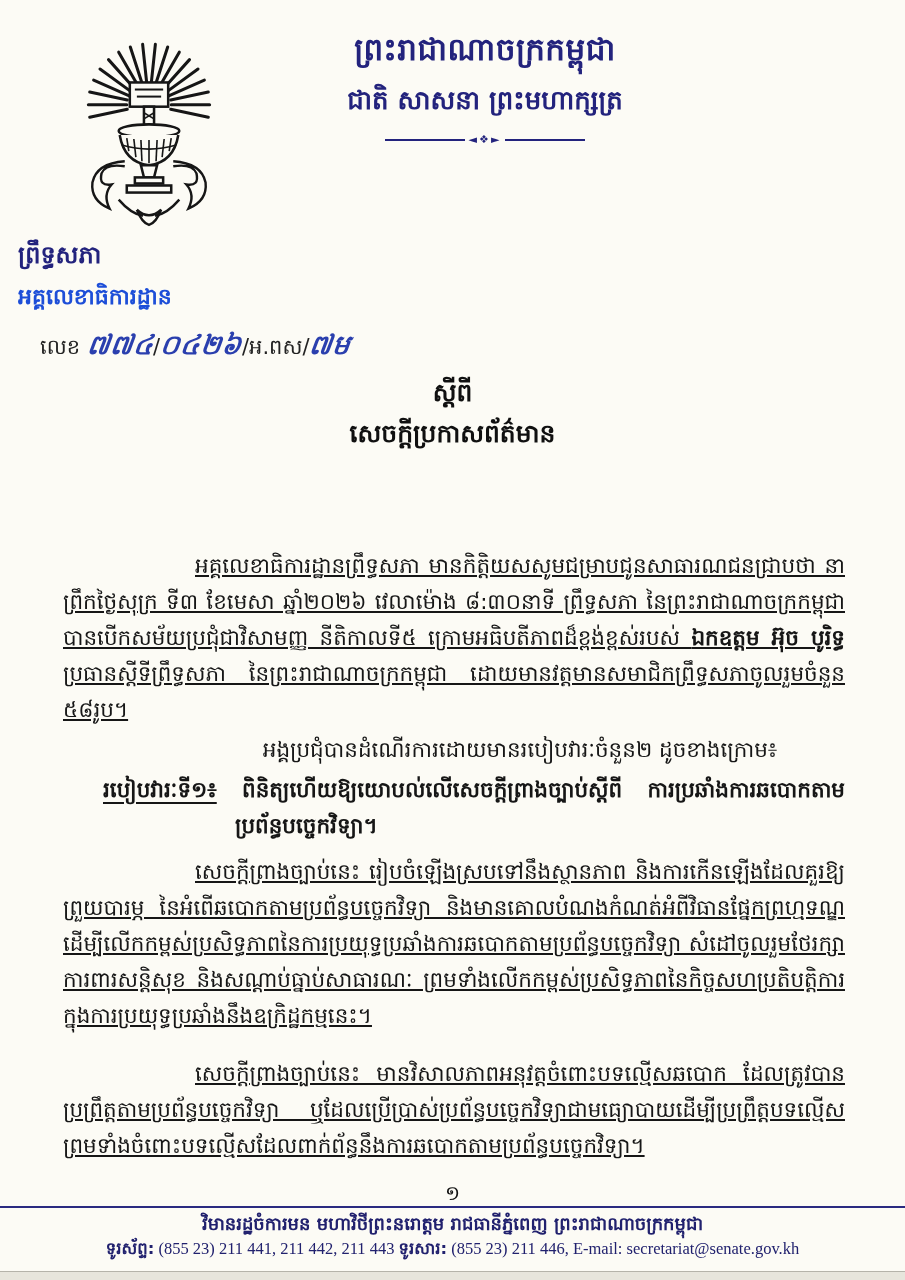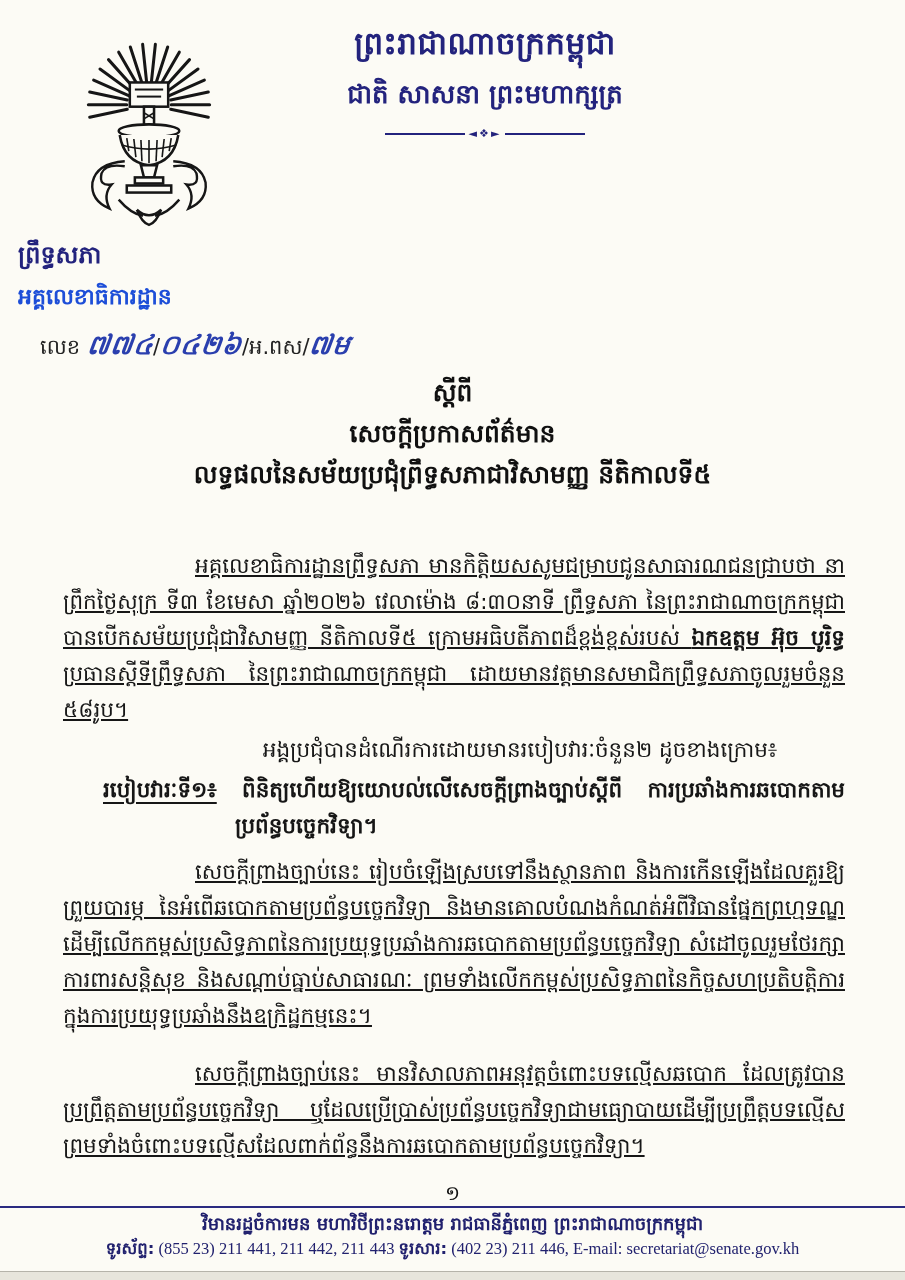--- a/index.html
+++ b/index.html
@@ -4,21 +4,21 @@
 <style>
   * { margin:0; padding:0; box-sizing:border-box; }
   html,body { background:#e9e7df; }
   body { font-family:"DejaVu Sans", sans-serif; }
   .page {
     position:relative; width:905px; height:1280px; margin:0 auto;
     background:#fcfbf5; overflow:hidden; color:#191919;
   }
 
   
-  .motto { position:absolute; left:160px; top:24px; width:650px; text-align:center; color:#23237d; }
+  .motto { position:absolute; left:160px; top:30px; width:650px; text-align:center; color:#23237d; }
   .motto-l1 { font-size:31px; font-weight:bold; letter-spacing:0.5px; }
   .motto-l2 { font-size:26px; font-weight:bold; margin-top:9px; }
   .divider { margin-top:7px; white-space:nowrap; }
   .dv-rule { display:inline-block; width:80px; height:2px; background:#23237d; vertical-align:middle; }
   .dv-orn  { display:inline-block; color:#23237d; font-size:11px; letter-spacing:2px; margin:0 4px; vertical-align:middle; }
 
   .emblem-block { position:absolute; left:18px; top:38px; width:262px; text-align:left; }
   .emblem-block svg { display:block; margin:0 auto; }
   .org1 { font-size:24px; font-weight:bold; color:#23237d; margin-top:4px; }
   .org2 { font-size:22px; font-weight:bold; color:#1d4ed8; margin-top:8px; }
@@ -128,32 +128,31 @@
   </div>
 
   <div class="refline">
     <span class="ref-print">លេខ</span>
     <span class="hand">៧៧៤</span><span class="ref-print">/</span><span class="hand">០៤២៦</span><span class="ref-print">/អ.ពស/</span><span class="hand">៧ម</span>
   </div>
 
   <div class="title">
     <div>ស្តីពី</div>
     <div>សេចក្តីប្រកាសព័ត៌មាន</div>
-    <div>លទ្ធផលនៃសម័យប្រជុំព្រឹទ្ធសភាជាវិសាមញ្ញ នីតិកាលទី៥</div>
   </div>
 
   <div class="body-text">
     <div class="para"><span>អគ្គលេខាធិការដ្ឋានព្រឹទ្ធសភា មានកិត្តិយសសូមជម្រាបជូនសាធារណជនជ្រាបថា នាព្រឹកថ្ងៃសុក្រ ទី៣ ខែមេសា ឆ្នាំ២០២៦ វេលាម៉ោង ៨:៣០នាទី ព្រឹទ្ធសភា នៃព្រះរាជាណាចក្រកម្ពុជា បានបើកសម័យប្រជុំជាវិសាមញ្ញ នីតិកាលទី៥ ក្រោមអធិបតីភាពដ៏ខ្ពង់ខ្ពស់របស់ </span><span class="bold-name">ឯកឧត្តម អ៊ុច បូរិទ្ធ</span><span> ប្រធានស្តីទីព្រឹទ្ធសភា នៃព្រះរាជាណាចក្រកម្ពុជា ដោយមានវត្តមានសមាជិកព្រឹទ្ធសភាចូលរួមចំនួន ៥៨រូប។</span></div>
     <div class="agenda-intro">អង្គប្រជុំបានដំណើរការដោយមានរបៀបវារៈចំនួន២ ដូចខាងក្រោម៖</div>
     <div class="agenda-item"><span class="agenda-label">របៀបវារៈទី១៖</span><span> ពិនិត្យហើយឱ្យយោបល់លើសេចក្តីព្រាងច្បាប់ស្តីពី ការប្រឆាំងការឆបោកតាមប្រព័ន្ធបច្ចេកវិទ្យា។</span></div>
     <div class="para p3">សេចក្តីព្រាងច្បាប់នេះ រៀបចំឡើងស្របទៅនឹងស្ថានភាព និងការកើនឡើងដែលគួរឱ្យព្រួយបារម្ភ នៃអំពើឆបោកតាមប្រព័ន្ធបច្ចេកវិទ្យា និងមានគោលបំណងកំណត់អំពីវិធានផ្នែកព្រហ្មទណ្ឌ ដើម្បីលើកកម្ពស់ប្រសិទ្ធភាពនៃការប្រយុទ្ធប្រឆាំងការឆបោកតាមប្រព័ន្ធបច្ចេកវិទ្យា សំដៅចូលរួមថែរក្សាការពារសន្តិសុខ និងសណ្តាប់ធ្នាប់សាធារណៈ ព្រមទាំងលើកកម្ពស់ប្រសិទ្ធភាពនៃកិច្ចសហប្រតិបត្តិការក្នុងការប្រយុទ្ធប្រឆាំងនឹងឧក្រិដ្ឋកម្មនេះ។</div>
     <div class="para p4">សេចក្តីព្រាងច្បាប់នេះ មានវិសាលភាពអនុវត្តចំពោះបទល្មើសឆបោក ដែលត្រូវបានប្រព្រឹត្តតាមប្រព័ន្ធបច្ចេកវិទ្យា ឬដែលប្រើប្រាស់ប្រព័ន្ធបច្ចេកវិទ្យាជាមធ្យោបាយដើម្បីប្រព្រឹត្តបទល្មើស ព្រមទាំងចំពោះបទល្មើសដែលពាក់ព័ន្ធនឹងការឆបោកតាមប្រព័ន្ធបច្ចេកវិទ្យា។</div>
   </div>
 
   <div class="page-number">១</div>
   <div class="footer-rule"></div>
   <div class="footer-address">វិមានរដ្ឋចំការមន មហាវិថីព្រះនរោត្តម រាជធានីភ្នំពេញ ព្រះរាជាណាចក្រកម្ពុជា</div>
   <div class="footer-contact">
-    <span class="kh">ទូរស័ព្ទ:</span><span class="lat"> (855 23) 211 441, 211 442, 211 443 </span><span class="kh">ទូរសារ:</span><span class="lat"> (402 23) 211 446, </span><span class="lat">E-mail: </span><span class="lat">secretariat@senate.gov.kh</span>
+    <span class="kh">ទូរស័ព្ទ:</span><span class="lat"> (855 23) 211 441, 211 442, 211 443 </span><span class="kh">ទូរសារ:</span><span class="lat"> (855 23) 211 446, </span><span class="lat">E-mail: </span><span class="lat">secretariat@senate.gov.kh</span>
   </div>
   <div class="scan-edge"></div>
 
 </div>
 
 </body></html>

